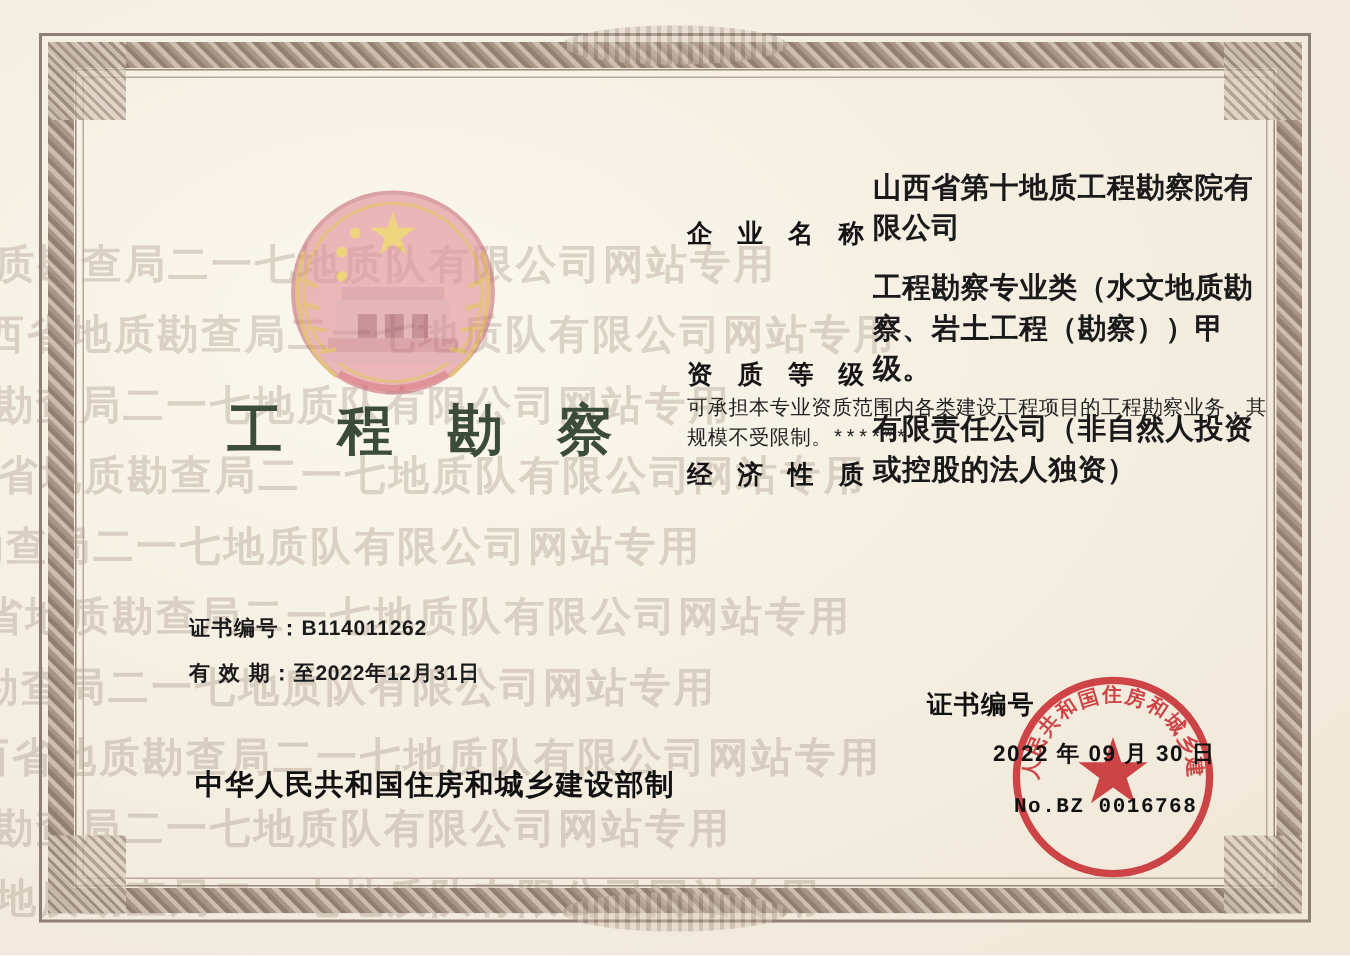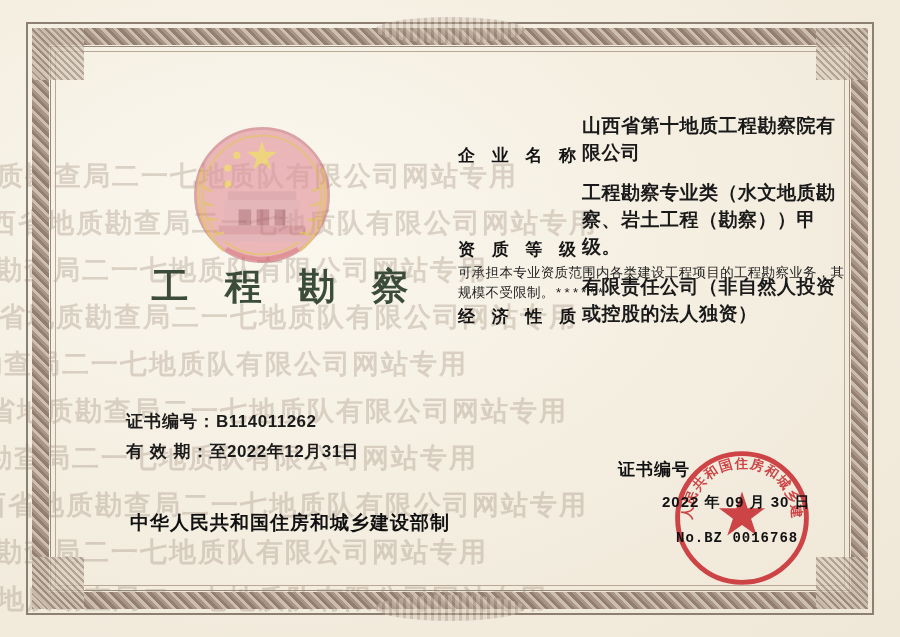--- a/index.html
+++ b/index.html
@@ -127,21 +127,21 @@
     font-size: 52px;
     font-weight: 700;
     letter-spacing: 14px;
     color: #3f5c3b;
     text-indent: 14px;
   }
 
   .field-left {
     position: absolute;
     font-family: "Liberation Sans", "DejaVu Sans", sans-serif;
-    font-size: 17px;
+    font-size: 14px;
     font-weight: 700;
     color: #1b1b1b;
     white-space: nowrap;
   }
   .field-left .lbl { letter-spacing: 1px; }
   .field-left .val { font-weight: 700; letter-spacing: .5px; }
 
   #cert-no  { left: 126px; top: 410px; }
   #valid    { left: 126px; top: 440px; }
 

